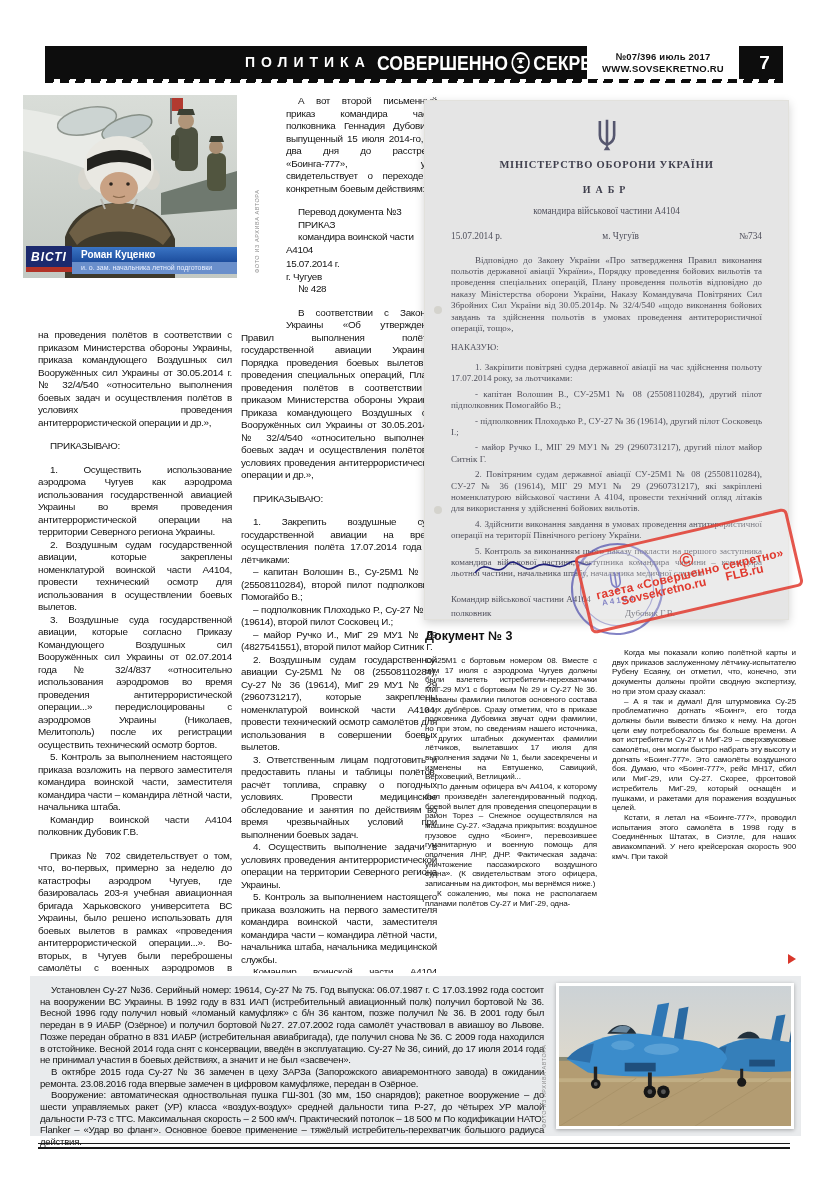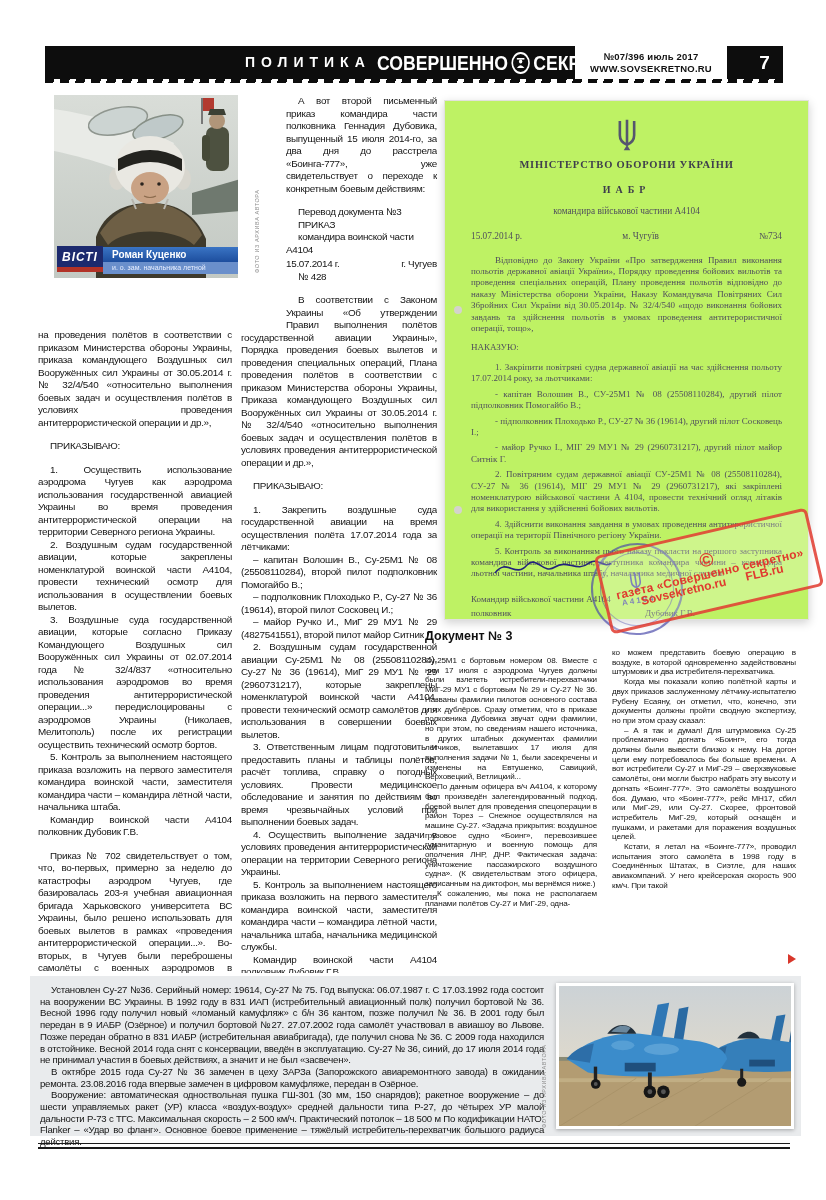--- a/index.html
+++ b/index.html
@@ -9,28 +9,28 @@
   
   .header-bar{position:absolute;left:45px;top:46px;width:738px;height:33px;background:#0d0d0d;}
   .header-bar::after{content:"";position:absolute;left:0;right:0;bottom:-4px;height:4px;
         background:repeating-linear-gradient(105deg,#0d0d0d 0 9px,transparent 9px 15px);}
   .hdr-section{position:absolute;left:200px;top:0;height:33px;line-height:33px;color:#fff;
         font-size:14px;font-weight:bold;letter-spacing:6px;}
   .brand{position:absolute;left:332px;top:0;height:33px;display:flex;align-items:center;gap:3px;
         color:#fff;font-weight:bold;font-size:21px;letter-spacing:0;white-space:nowrap;
         transform:scaleX(.84);transform-origin:left center;}
   .brand-icon{width:24px;height:24px;flex:0 0 auto;}
-  .issue-box{position:absolute;right:56px;top:0;width:152px;height:33px;background:#fff;
+  .issue-box{position:absolute;right:44px;top:0;width:152px;height:33px;background:#fff;
         display:flex;flex-direction:column;align-items:center;justify-content:center;}
   .issue-line{font-size:9.5px;font-weight:bold;color:#111;line-height:12px;letter-spacing:.2px;}
   .page-num{position:absolute;right:0;top:0;width:37px;height:33px;background:#0d0d0d;color:#fff;
         display:flex;align-items:center;justify-content:center;font-size:19px;font-weight:bold;}
 
   
-  .photo-block{position:absolute;left:54px;top:95px;width:184px;height:183px;overflow:hidden;background:#5eead4;}
+  .photo-block{position:absolute;left:23px;top:95px;width:214px;height:183px;overflow:hidden;background:#5eead4;}
   .photo-block svg{position:absolute;left:0;top:0;}
   .vesti{position:absolute;left:3px;top:151px;width:46px;height:21px;background:#1c2a6e;color:#fff;
         font-weight:bold;font-style:italic;font-size:12px;display:flex;align-items:center;justify-content:center;
         letter-spacing:1px;}
   .vesti-red{position:absolute;left:3px;top:172px;width:46px;height:5px;background:#b23227;}
   .name-banner{position:absolute;left:49px;top:152px;right:0;height:15px;color:#fff;font-weight:bold;font-size:10px;
         line-height:15px;padding-left:9px;background:linear-gradient(180deg,#3a74c4 0%,#1d4e9e 100%);}
   .role-banner{position:absolute;left:49px;top:167px;right:0;height:12px;color:#e8efff;font-size:7px;
         line-height:12px;padding-left:9px;background:#6a8fcb;}
   .vertical-credit{position:absolute;writing-mode:vertical-rl;transform:rotate(180deg);
@@ -45,26 +45,26 @@
   .col p{margin:0;text-indent:12px;}
   .col p.flush{text-indent:0;}
   .col1{left:38px;top:329px;width:194px;height:644px;font-size:9.9px;line-height:12.5px;letter-spacing:-0.3px;}
   .col2{left:241px;top:95px;width:196px;height:878px;font-size:9.9px;line-height:12.5px;letter-spacing:-0.3px;}
   .col3{left:425px;top:656px;width:172px;height:318px;font-size:8.1px;line-height:9.7px;letter-spacing:-0.15px;}
   .col4{left:612px;top:648px;width:184px;height:328px;font-size:8.1px;line-height:9.7px;letter-spacing:-0.15px;}
   .intrude{float:left;width:45px;height:228px;}
   p.order-head{margin:11px 0;}
   p.spaced-top{margin-top:11px;}
   p.tr-line{text-align:left;}
-  p.split{display:flex;justify-content:space-between;text-indent:0;margin-top:2px;}
+  p.split{display:flex;justify-content:space-between;text-indent:0;margin-top:2px;flex-direction:column;}
   .cont-arrow{position:absolute;left:788px;top:954px;width:0;height:0;
         border-left:8px solid #d8372b;border-top:5px solid transparent;border-bottom:5px solid transparent;}
 
   
-  .doc{position:absolute;left:444px;top:100px;width:365px;height:520px;background:#bef264;
+  .doc{position:absolute;left:424px;top:100px;width:365px;height:520px;background:#e5e5e5;
         border:1px solid #e2e1dc;box-shadow:0 3px 9px rgba(0,0,0,.18);box-sizing:border-box;
         padding:18px 26px 14px 26px;font-family:"Liberation Serif","DejaVu Serif",serif;
         color:#50505c;font-size:9px;line-height:11.4px;}
   .doc .punch{position:absolute;left:9px;width:8px;height:8px;border-radius:50%;background:#d4d3cd;}
   .doc-emblem{display:block;margin:0 auto 6px auto;}
   .doc-ministry{text-align:center;font-weight:bold;font-size:10.5px;letter-spacing:.8px;color:#3e3e4c;margin:0 0 14px 0;}
   .doc-order{text-align:center;font-weight:bold;font-size:10px;letter-spacing:5px;color:#3e3e4c;margin:0 0 10px 0;}
   .doc-commander{text-align:center;font-size:9.3px;margin:0 0 14px 0;}
   .doc-daterow{display:flex;justify-content:space-between;margin:0 0 12px 0;font-size:9.3px;}
   .doc p.body{margin:0 0 4px 0;text-align:justify;text-indent:24px;}
@@ -256,21 +256,20 @@
   </div>
   <div class="doc-caption">Документ № 3</div>
 
   <div class="col col3">
     <p class="flush">Су-25М1 с бортовым номером 08. Вместе с ним 17 июля с аэродрома Чугуев должны были взлететь истребители-перехватчики МиГ-29 МУ1 с бортовым № 29 и Су-27 № 36. Названы фамилии пилотов основного состава и их дублёров. Сразу отметим, что в приказе полковника Дубовика звучат одни фамилии, но при этом, по сведениям нашего источника, в других штабных документах фамилии лётчиков, вылетавших 17 июля для выполнения задачи № 1, были засекречены и изменены на Евтушенко, Савицкий, Верховецкий, Ветлицкий...</p>
     <p>По данным офицера в/ч А4104, к которому был произведён залегендированный подход, боевой вылет для проведения спецоперации в район Торез – Снежное осуществлялся на машине Су-27. «Задача прикрытия: воздушное грузовое судно «Боинг», перевозившее гуманитарную и военную помощь для ополчения ЛНР, ДНР. Фактическая задача: уничтожение пассажирского воздушного судна». (К свидетельствам этого офицера, записанным на диктофон, мы вернёмся ниже.)</p>
     <p>К сожалению, мы пока не располагаем планами полётов Су-27 и МиГ-29, одна-</p>
   </div>
 
   <div class="col col4">
-    <p class="flush">ко можем представить боевую операцию в воздухе, в которой одновременно задействованы штурмовик и два истребителя-перехватчика.</p>
     <p>Когда мы показали копию полётной карты и двух приказов заслуженному лётчику-испытателю Рубену Есаяну, он отметил, что, конечно, эти документы должны пройти сводную экспертизу, но при этом сразу сказал:</p>
     <p>– А я так и думал! Для штурмовика Су-25 проблематично догнать «Боинг», его тогда должны были вывести близко к нему. На догон цели ему потребовалось бы больше времени. А вот истребители Су-27 и МиГ-29 – сверхзвуковые самолёты, они могли быстро набрать эту высоту и догнать «Боинг-777». Это самолёты воздушного боя. Думаю, что «Боинг-777», рейс MH17, сбил или МиГ-29, или Су-27. Скорее, фронтовой истребитель МиГ-29, который оснащён и пушками, и ракетами для поражения воздушных целей.</p>
     <p>Кстати, я летал на «Боинге-777», проводил испытания этого самолёта в 1998 году в Соединённых Штатах, в Сиэтле, для наших авиакомпаний. У него крейсерская скорость 900 км/ч. При такой</p>
   </div>
   <div class="cont-arrow"></div>
 
   <div class="infobox">
     <div class="info-text">
       <p>Установлен Су-27 №36. Серийный номер: 19614, Су-27 № 75. Год выпуска: 06.07.1987 г. С 17.03.1992 года состоит на вооружении ВС Украины. В 1992 году в 831 ИАП (истребительный авиационный полк) получил бортовой № 36. Весной 1996 году получил новый «ломаный камуфляж» с б/н 36 кантом, позже получил № 36. В 2001 году был передан в 9 ИАБР (Озёрное) и получил бортовой №27. 27.07.2002 года самолёт участвовал в авиашоу во Львове. Позже передан обратно в 831 ИАБР (истребительная авиабригада), где получил снова № 36. С 2009 года находился в отстойнике. Весной 2014 года снят с консервации, введён в эксплуатацию. Су-27 № 36, синий, до 17 июля 2014 года не принимал участия в боевых действиях, а значит и не был «засвечен».</p>
       <p>В октябре 2015 года Су-27 № 36 замечен в цеху ЗАРЗа (Запорожского авиаремонтного завода) в ожидании ремонта. 23.08.2016 года впервые замечен в цифровом камуфляже, передан в Озёрное.</p>

